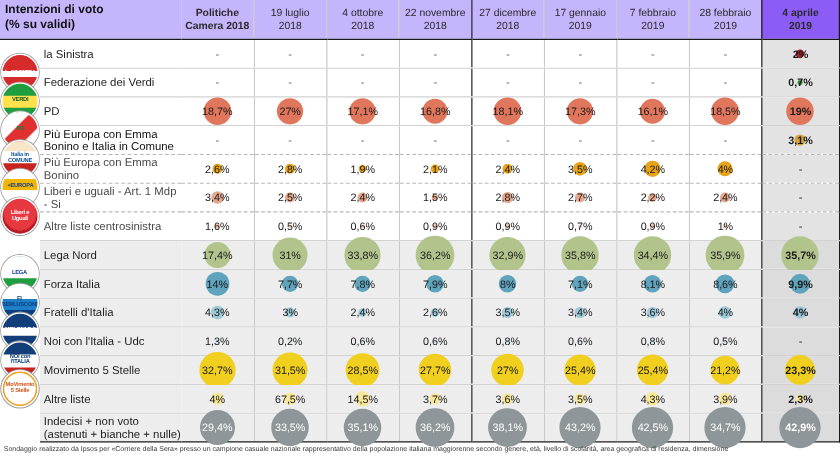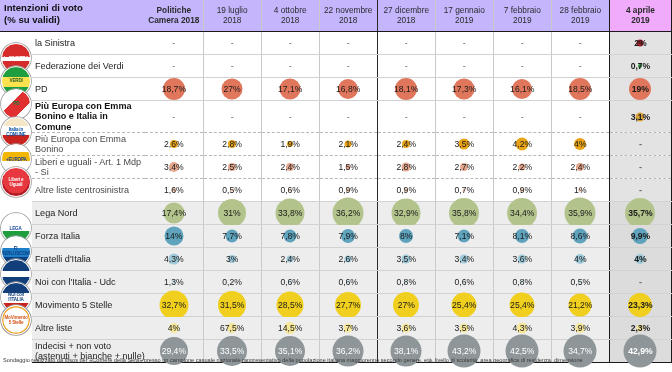--- a/index.html
+++ b/index.html
@@ -39,21 +39,21 @@
     font-size: 9.6px;
     font-weight: bold;
     color: #111;
     padding-left: 4px;
     line-height: 1.25;
   }
   thead th.bold-col { font-weight: bold; }
   thead th.sep-left { border-left: 1.4px solid #2a2a2a; }
   thead th.last-col {
     font-weight: bold;
-    background: #f0abfc;
+    background: #8b5cf6;
     border-left: 1.5px solid #1a1a1a;
     border-right: 1.5px solid #1a1a1a;
   }
   thead th.vdiv { border-left: 1px solid #c9c9c9; }
 
   
   tbody td {
     height: 23px;
     font-size: 8.6px;
     color: #1a1a1a;
@@ -76,21 +76,21 @@
   tbody tr.dashed td { border-bottom: 1px dashed #b8b8b8; }
   tbody tr.last-row td { border-bottom: 1.6px solid #1a1a1a; }
 
   td.name {
     text-align: left;
     font-size: 9.1px;
     color: #1d1d1d;
     padding-left: 3px;
     line-height: 1.15;
   }
-  td.name.strong { font-weight: bold; color:#111; }
+  td.name.strong { font-weight: normal; color:#111; }
   td.name.muted  { color:#4a4a4a; }
   td.logo { padding: 0; border-bottom: none !important; background: transparent !important; }
 
   
   .cellwrap {
     position: relative;
     width: 100%; height: 100%;
     display: flex; align-items: center; justify-content: center;
   }
   .bub {

